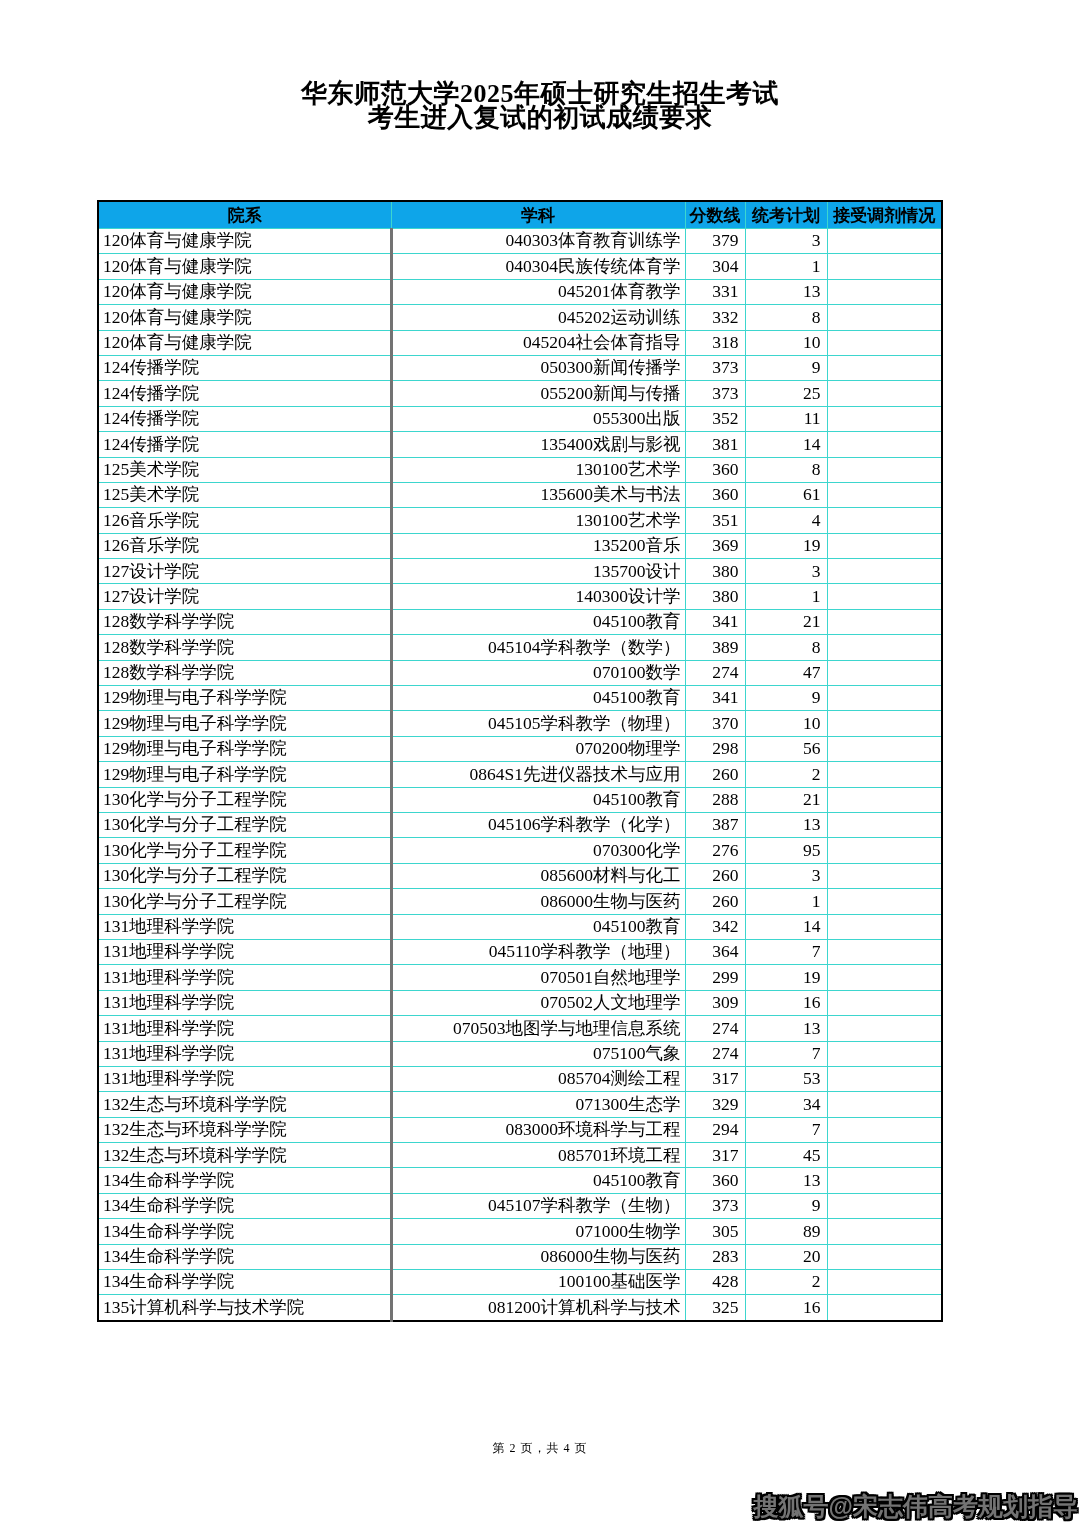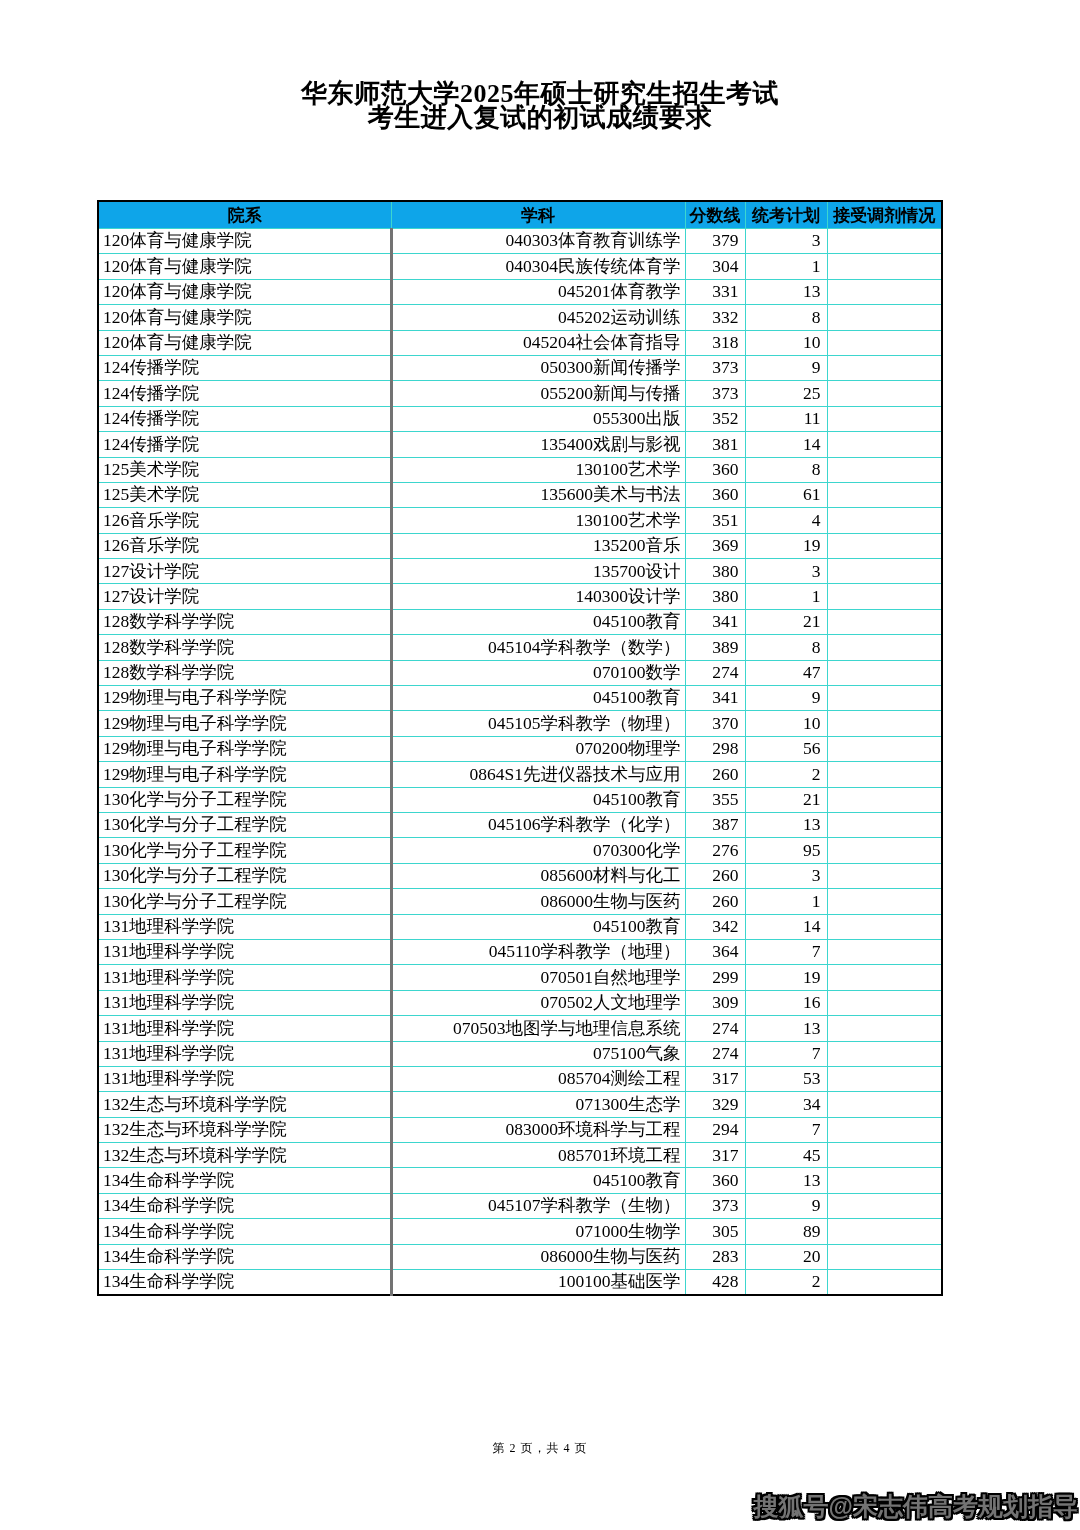--- a/index.html
+++ b/index.html
@@ -260,21 +260,21 @@
       <tr>
         <td class="c0">129物理与电子科学学院</td>
         <td class="c1">0864S1先进仪器技术与应用</td>
         <td class="c2">260</td>
         <td class="c3">2</td>
         <td class="c4"></td>
       </tr>
       <tr>
         <td class="c0">130化学与分子工程学院</td>
         <td class="c1">045100教育</td>
-        <td class="c2">355</td>
+        <td class="c2">288</td>
         <td class="c3">21</td>
         <td class="c4"></td>
       </tr>
       <tr>
         <td class="c0">130化学与分子工程学院</td>
         <td class="c1">045106学科教学（化学）</td>
         <td class="c2">387</td>
         <td class="c3">13</td>
         <td class="c4"></td>
       </tr>
@@ -397,17 +397,24 @@
         <td class="c3">20</td>
         <td class="c4"></td>
       </tr>
       <tr>
         <td class="c0">134生命科学学院</td>
         <td class="c1">100100基础医学</td>
         <td class="c2">428</td>
         <td class="c3">2</td>
         <td class="c4"></td>
       </tr>
+      <tr>
+        <td class="c0">135计算机科学与技术学院</td>
+        <td class="c1">081200计算机科学与技术</td>
+        <td class="c2">325</td>
+        <td class="c3">16</td>
+        <td class="c4"></td>
+      </tr>
     </tbody>
 </table>
 
 <div class="page-footer">第 2 页，共 4 页</div>
 <div class="watermark">搜狐号@宋志伟高考规划指导</div>
 
 </body></html>

